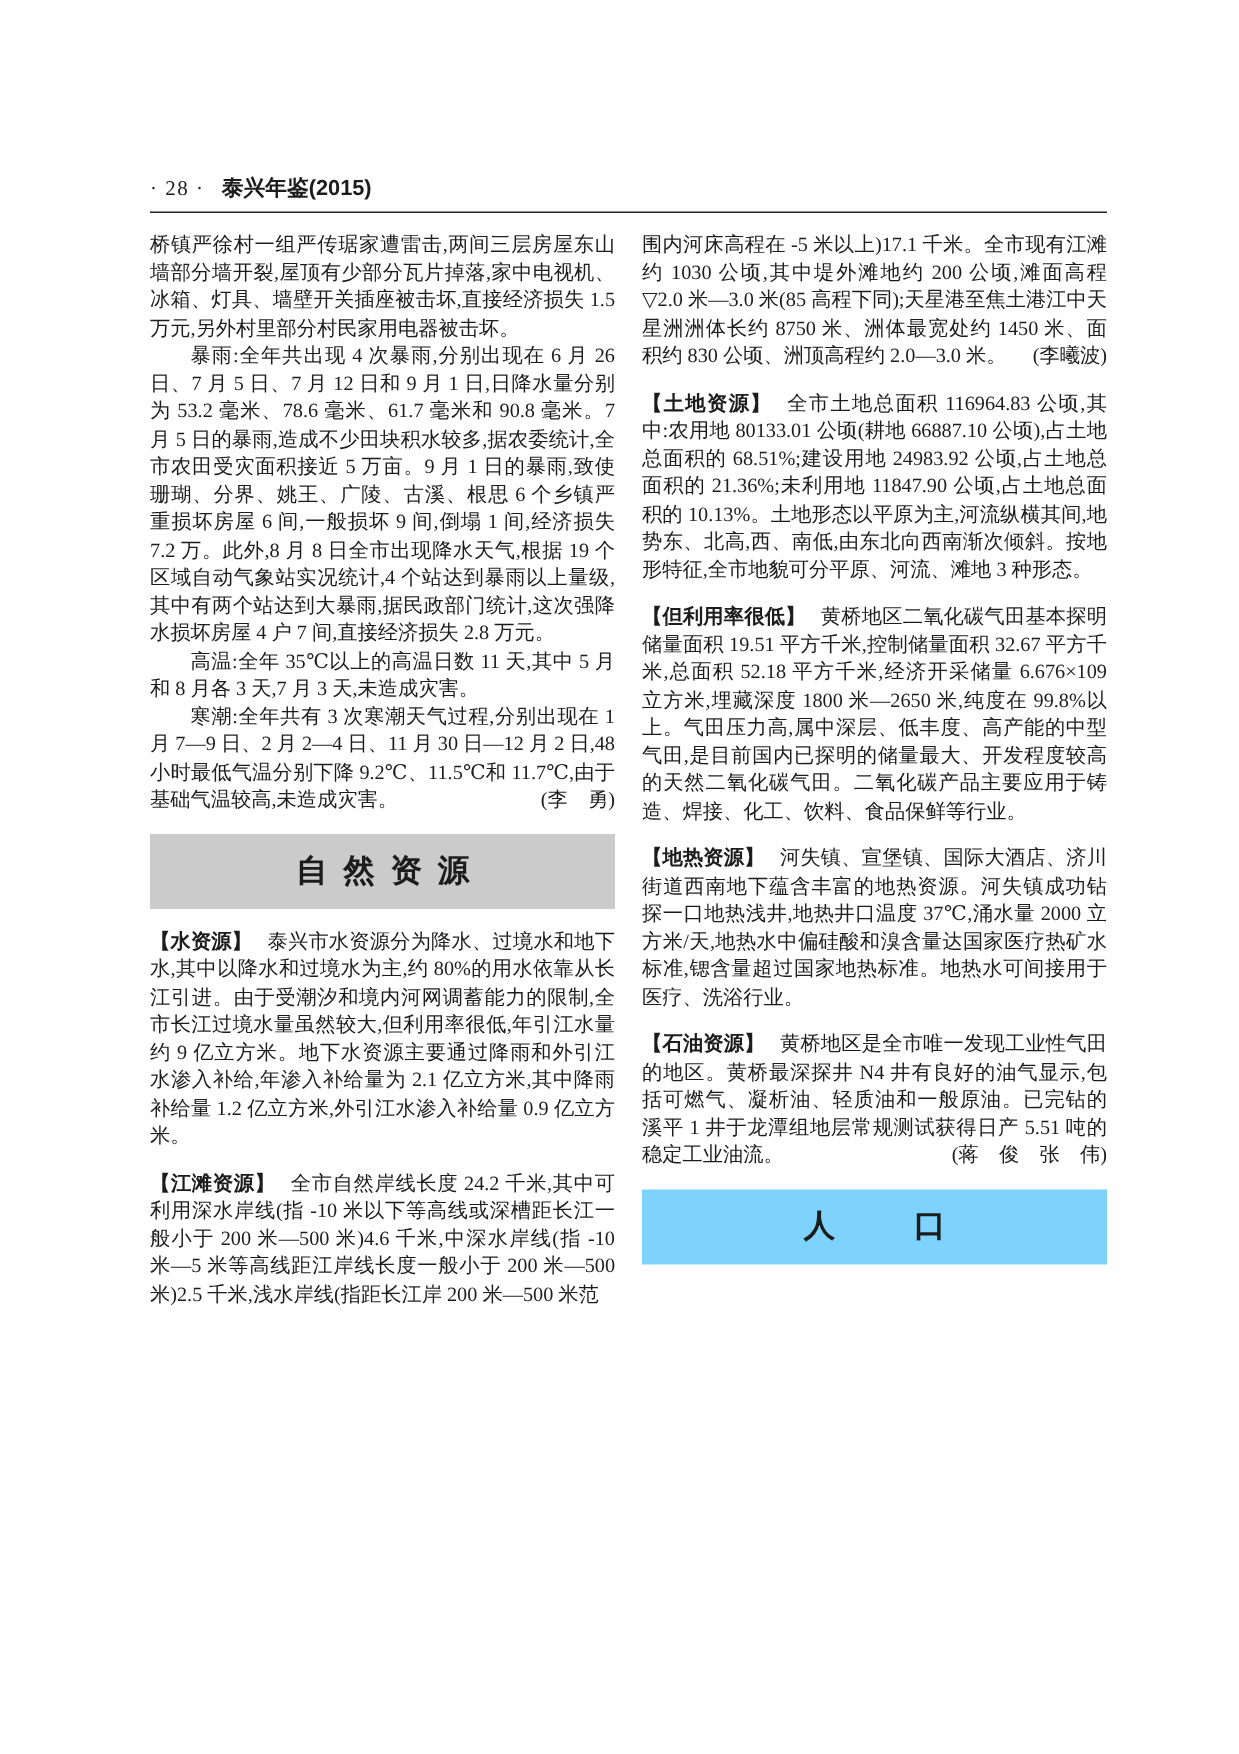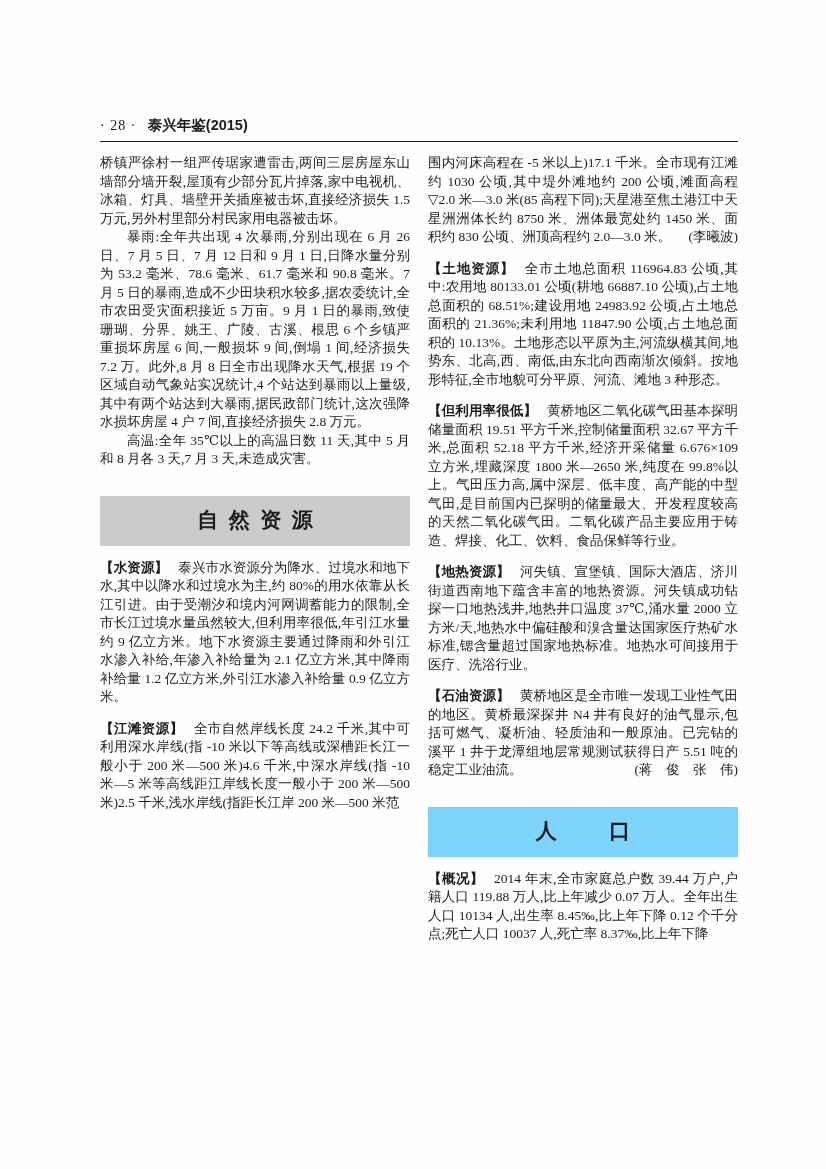--- a/index.html
+++ b/index.html
@@ -23,21 +23,21 @@
   p.flow { text-indent:2em; margin:0; }
   p.cont { text-indent:0; margin:0; }
   p.entry { text-indent:0; margin-top:13px; }
   .run-label { font-weight:normal; }
   .sec-label {
     font-family:"Liberation Sans","DejaVu Sans",sans-serif;
     font-weight:bold; margin-right:0.75em;margin-top:36px;
   }
   .attr { float:right; }
   .section-box {
-    height:50px; margin:27px 0 13px; background:#cbcbcb;
+    height:50px; margin:13px 0 13px; background:#cbcbcb;
     display:flex; align-items:center; justify-content:center;
   }
   .section-box .box-text {
     font-size:21px; font-weight:bold; white-space:nowrap;
   }
   .box-text.wide  { letter-spacing:0.5em; padding-left:0.5em; }
   .box-text.xwide { letter-spacing:2.5em; padding-left:2.5em; }
 </style>
 </head>
 <body>
@@ -55,20 +55,21 @@
 
       <div class="col">
         <p class="cont"><span>桥镇严徐村一组严传琚家遭雷击,两间三层房屋东山墙部分墙开裂,屋顶有少部分瓦片掉落,家中电视机、冰箱、灯具、墙壁开关插座被击坏,直接经济损失 1.5 万元,另外村里部分村民家用电器被击坏。</span></p>
 
         <p class="flow"><span class="run-label">暴雨</span><span>:全年共出现 4 次暴雨,分别出现在 6 月 26 日、7 月 5 日、7 月 12 日和 9 月 1 日,日降水量分别为 53.2 毫米、78.6 毫米、61.7 毫米和 90.8 毫米。7 月 5 日的暴雨,造成不少田块积水较多,据农委统计,全市农田受灾面积接近 5 万亩。9 月 1 日的暴雨,致使珊瑚、分界、姚王、广陵、古溪、根思 6 个乡镇严重损坏房屋 6 间,一般损坏 9 间,倒塌 1 间,经济损失 7.2 万。此外,8 月 8 日全市出现降水天气,根据 19 个区域自动气象站实况统计,4 个站达到暴雨以上量级,其中有两个站达到大暴雨,据民政部门统计,这次强降水损坏房屋 4 户 7 间,直接经济损失 2.8 万元。</span></p>
 
 
 
         <p class="flow"><span class="run-label">高温</span><span>:全年 35℃以上的高温日数 11 天,其中 5 月和 8 月各 3 天,7 月 3 天,未造成灾害。</span></p>
 
+        <p class="flow"><span class="run-label">寒潮</span><span>:全年共有 3 次寒潮天气过程,分别出现在 1 月 7—9 日、2 月 2—4 日、11 月 30 日—12 月 2 日,48 小时最低气温分别下降 9.2℃、11.5℃和 11.7℃,由于基础气温较高,未造成灾害。</span><span class="attr">(李　勇)</span></p>
 
         <div class="section-box" style="background: rgb(203, 203, 203);">
           <span class="box-text wide">自然资源</span>
         </div>
 
         <p class="entry"><span class="sec-label">【水资源】</span><span>泰兴市水资源分为降水、过境水和地下水,其中以降水和过境水为主,约 80%的用水依靠从长江引进。由于受潮汐和境内河网调蓄能力的限制,全市长江过境水量虽然较大,但利用率很低,年引江水量约 9 亿立方米。地下水资源主要通过降雨和外引江水渗入补给,年渗入补给量为 2.1 亿立方米,其中降雨补给量 1.2 亿立方米,外引江水渗入补给量 0.9 亿立方米。</span></p>
 
         <p class="entry"><span class="sec-label">【江滩资源】</span><span>全市自然岸线长度 24.2 千米,其中可利用深水岸线(指 -10 米以下等高线或深槽距长江一般小于 200 米—500 米)4.6 千米,中深水岸线(指 -10 米—5 米等高线距江岸线长度一般小于 200 米—500 米)2.5 千米,浅水岸线(指距长江岸 200 米—500 米范</span></p>
       </div>
 
@@ -81,18 +82,17 @@
 
 
         <p class="entry"><span class="sec-label">【地热资源】</span><span>河失镇、宣堡镇、国际大酒店、济川街道西南地下蕴含丰富的地热资源。河失镇成功钻探一口地热浅井,地热井口温度 37℃,涌水量 2000 立方米/天,地热水中偏硅酸和溴含量达国家医疗热矿水标准,锶含量超过国家地热标准。地热水可间接用于医疗、洗浴行业。</span></p>
 
         <p class="entry"><span class="sec-label">【石油资源】</span><span>黄桥地区是全市唯一发现工业性气田的地区。黄桥最深探井 N4 井有良好的油气显示,包括可燃气、凝析油、轻质油和一般原油。已完钻的溪平 1 井于龙潭组地层常规测试获得日产 5.51 吨的稳定工业油流。</span><span class="attr">(蒋　俊　张　伟)</span></p>
 
         <div class="section-box" style="background: #7dd3fc;">
           <span class="box-text xwide">人口</span>
         </div>
 
-        <p class="entry"><span class="sec-label">【概况】</span><span>2014 年末,全市家庭总户数 39.44 万户,户籍人口 119.88 万人,比上年减少 0.07 万人。全年出生人口 10134 人,出生率 8.45‰,比上年下降 0.12 个千分点;死亡人口 10037 人,死亡率 8.37‰,比上年下降</span></p>
       </div>
 
     </div>
   </div>
 </div>
 
 </body></html>

